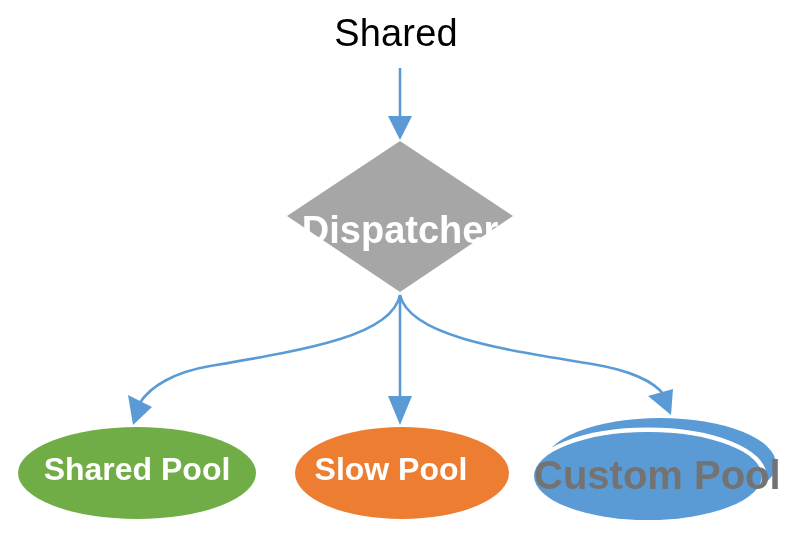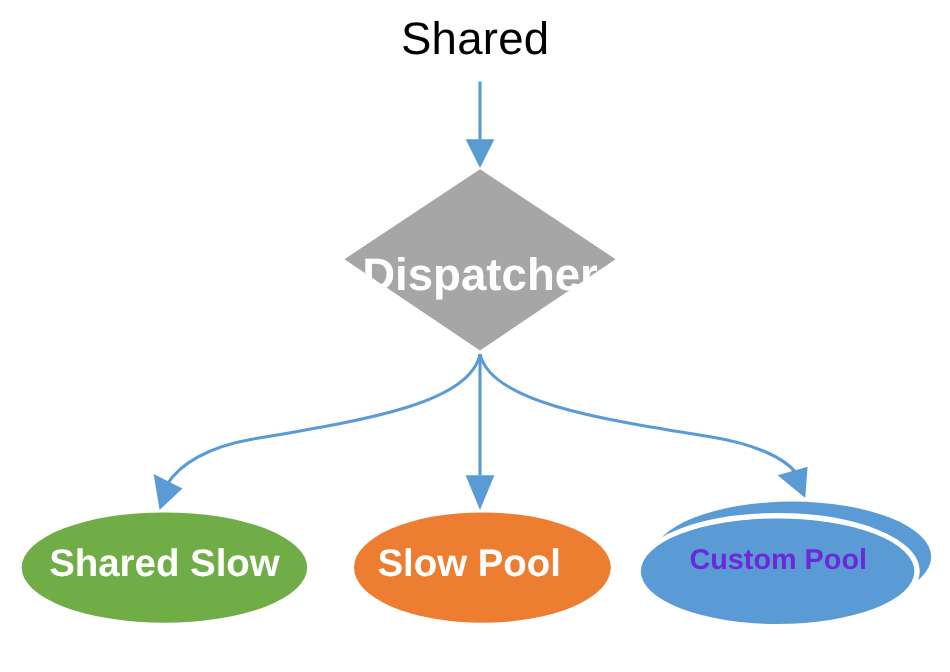--- a/index.html
+++ b/index.html
@@ -62,23 +62,23 @@
     top: 453px;
     width: 214px;
     font-size: 32px;
     font-weight: 700;
     color: #ffffff;
   }
   #custom-pool-label {
     left: 534px;
     top: 455px;
     width: 229px;
-    font-size: 24px;
+    font-size: 40px;
     font-weight: 700;
-    color: #6d28d9;
+    color: #737373;
   }
 </style>
 </head>
 <body>
 
 <div id="canvas">
 
   <svg id="diagram-svg" viewBox="0 0 792 560" xmlns="http://www.w3.org/2000/svg">
 
     <polygon points="400,141 513,216 400,292 287,216" fill="#A6A6A6"></polygon>
@@ -112,19 +112,19 @@
       <path d="M 400,295 C 409,335 498,349 592,364 C 628,370 654,381 664,395" fill="none" stroke="#5B9BD5" stroke-width="2.6"></path>
       <polygon points="671,415 648,396 673,389" fill="#5B9BD5"></polygon>
     </g>
 
   </svg>
 
   <div class="node-label" id="request-label">Shared</div>
 
   <div class="node-label" id="dispatcher-label">Dispatcher</div>
 
-  <div class="node-label" id="shared-pool-label">Shared Slow</div>
+  <div class="node-label" id="shared-pool-label">Shared Pool</div>
 
   <div class="node-label" id="slow-pool-label">Slow Pool</div>
 
   <div class="node-label" id="custom-pool-label">Custom Pool</div>
 
 </div>
 
 </body></html>

